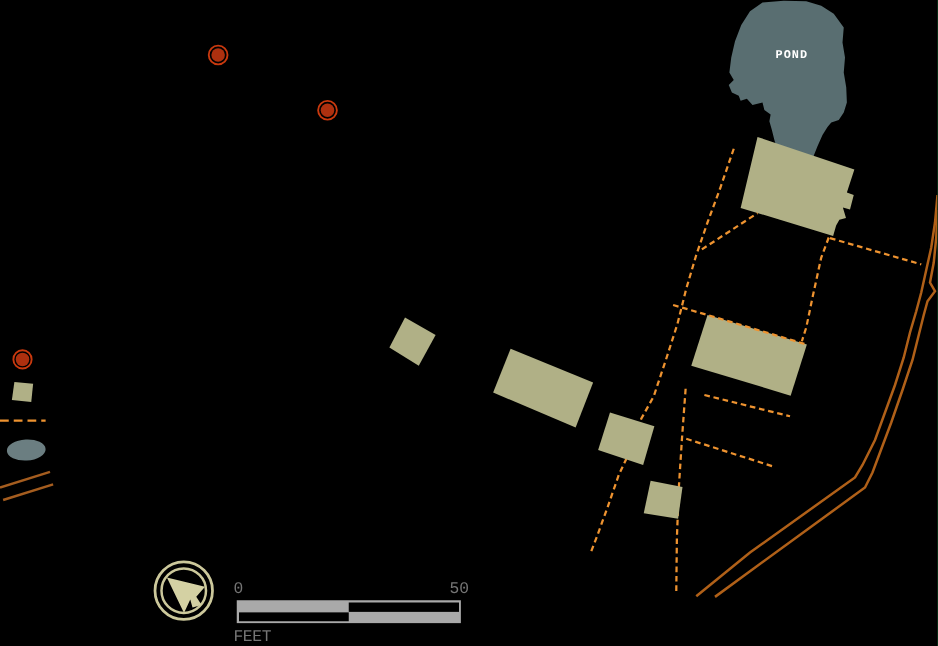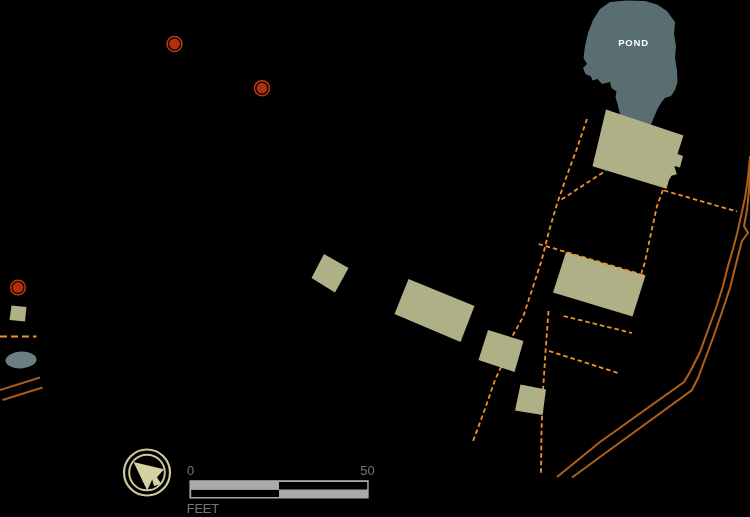--- a/index.html
+++ b/index.html
@@ -1,17 +1,17 @@
 <!DOCTYPE html>
 <html><head>
 <meta charset="utf-8">
 <style>
   html,body{margin:0;padding:0;background:#000;}
   #stage{position:relative;width:750px;height:517px;background:#22c55e;overflow:hidden;
-         font-family:Liberation Sans, sans-serif;}
+         font-family:Liberation Mono, monospace;}
   svg{display:block;}
 </style>
 </head>
 <body>
 <div id="stage">
 <svg width="750" height="517" viewBox="0 0 750 517" xmlns="http://www.w3.org/2000/svg">
   <rect x="0" y="0" width="750" height="517" fill="#000000"></rect>
 
   <path id="pond" fill="#596e71" d="M610,2 L600,9 L593,20 L588,33 L585,46 L583.5,58 L587,64 L583,68 L585.5,74
     L591,76.5 L592.5,80.5 L597.5,79 L602,84 L610,82 L611.5,88 L616.5,91.5 L615.5,97 L617.5,104

